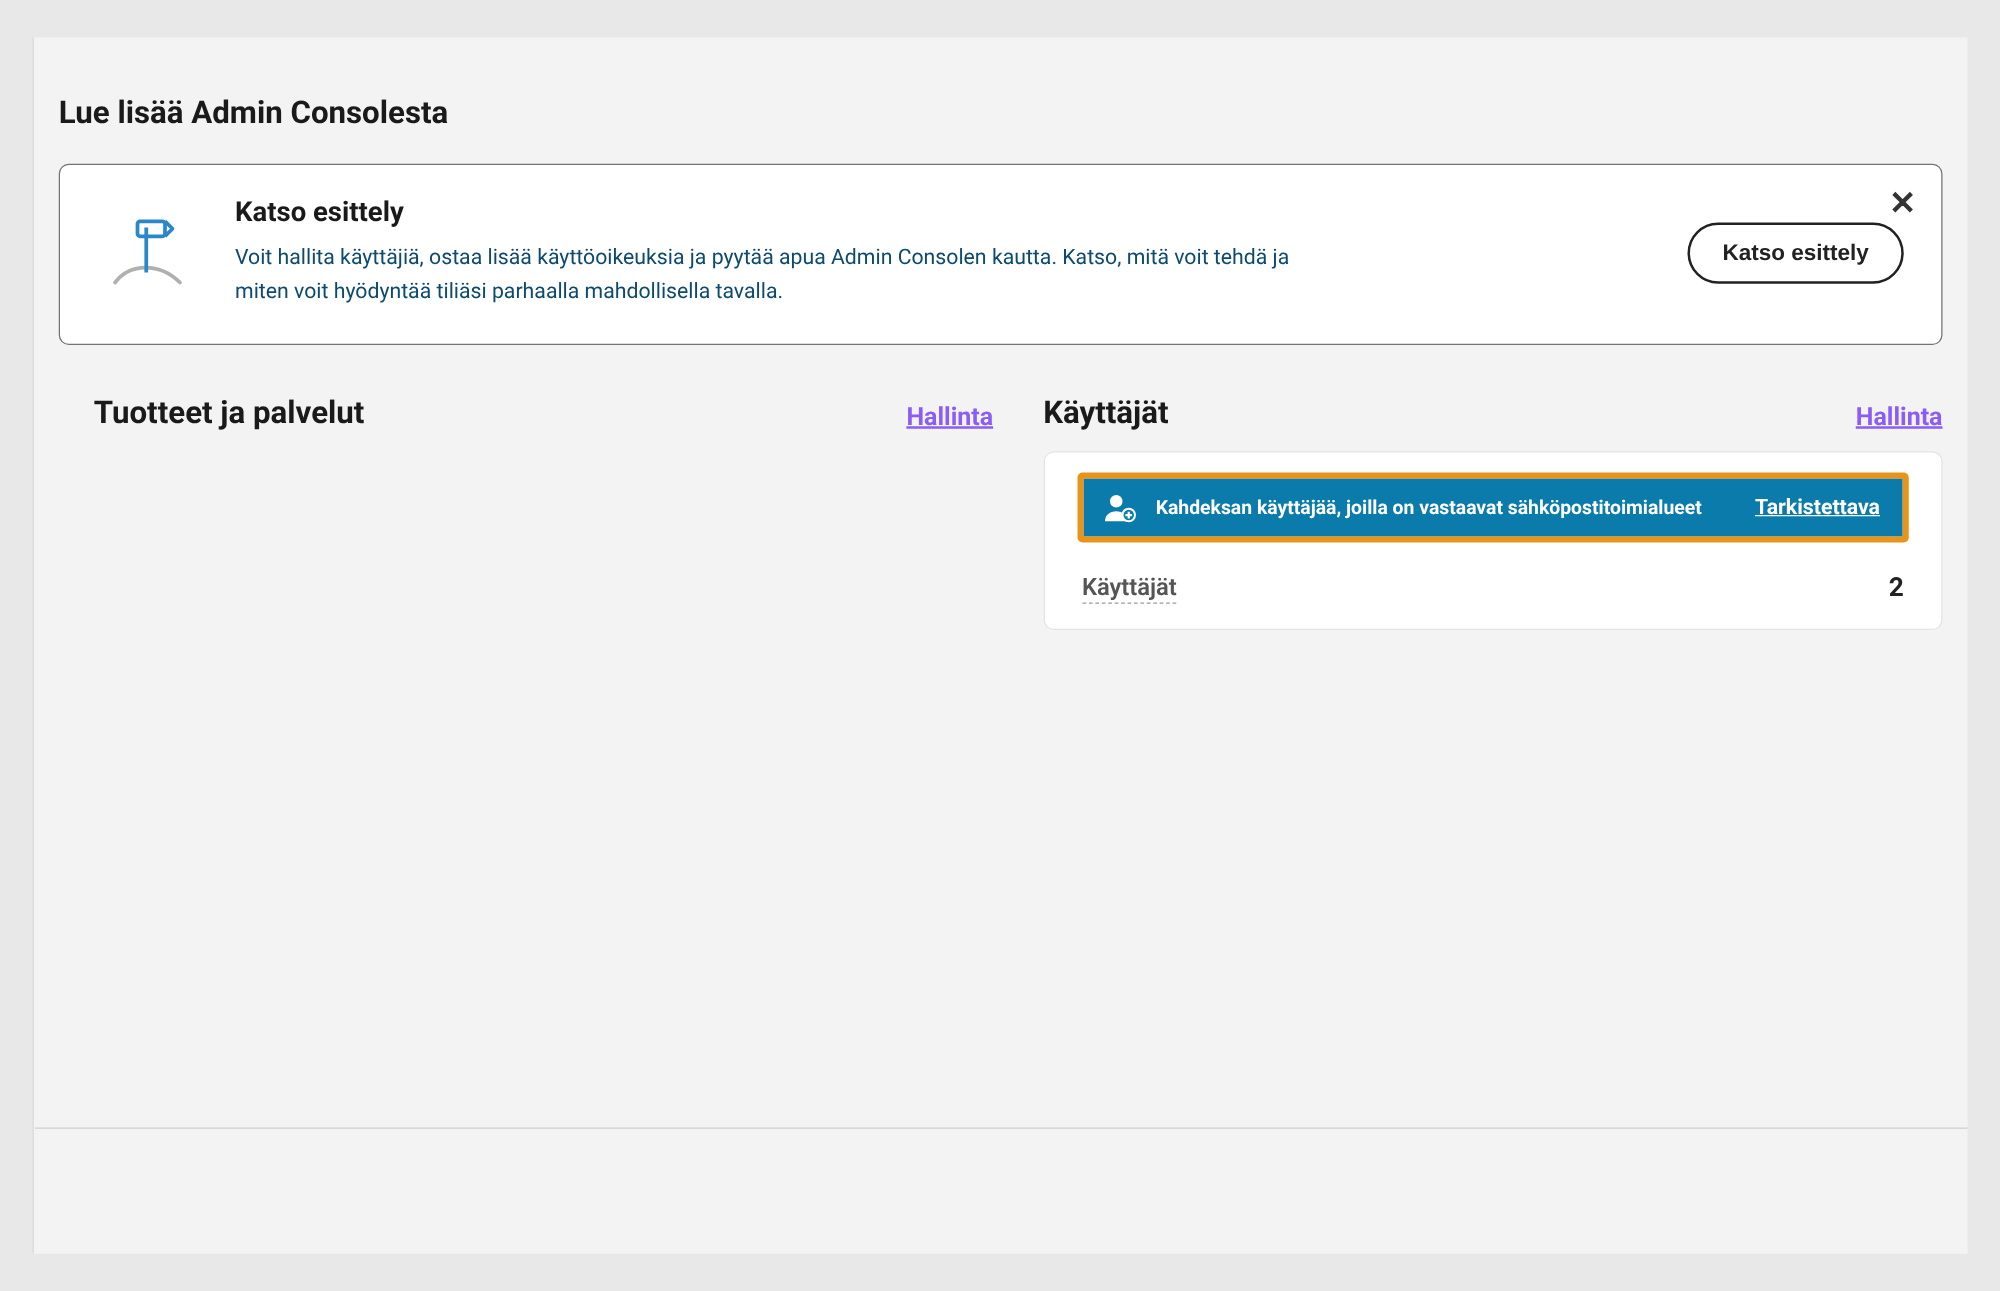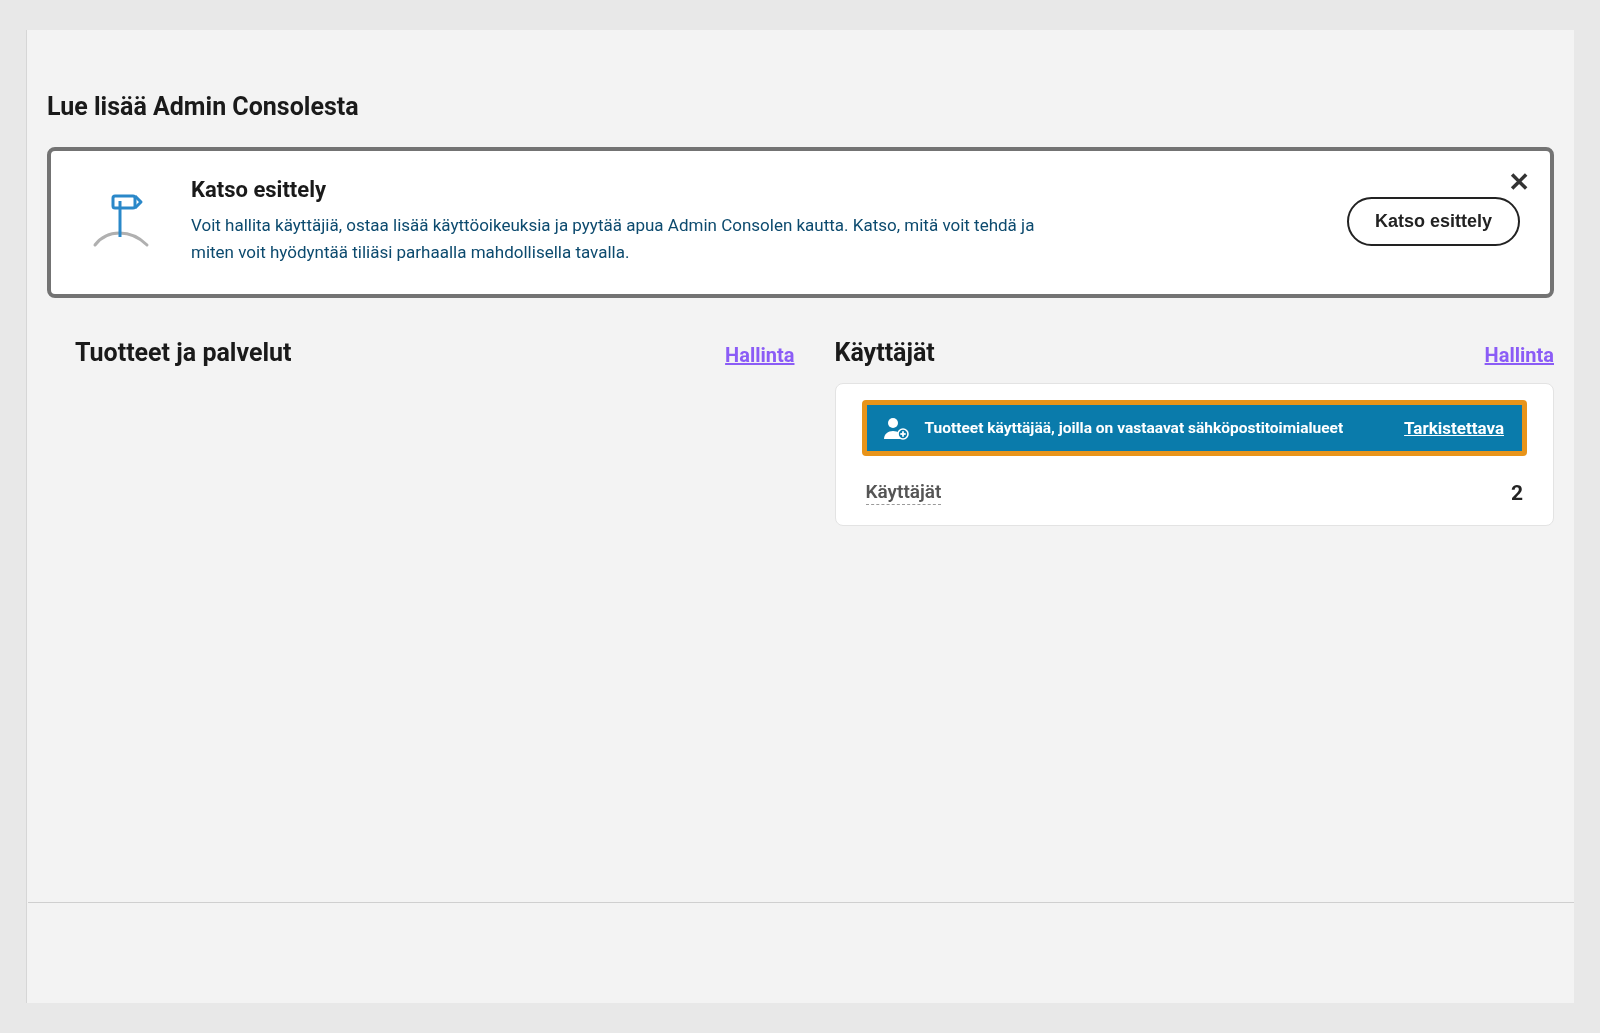--- a/index.html
+++ b/index.html
@@ -15,21 +15,21 @@
     width: 100%;
     height: 100%;
     border-left: 1px solid #d6d6d6;
     padding: 18px 20px 0 20px;
     position: relative;
   }
   .section-heading {
     font-size: 25px;
     font-weight: 700;
     color: #1a1a1a;
-    margin-top: 44px;
+    margin-top: 28px;
     margin-bottom: 26px;
   }
   .pager-dots {
     position: absolute;
     top: 146px;
     right: 24px;
     display: flex;
     gap: 14px;
     align-items: center;
   }
@@ -44,21 +44,21 @@
     content:"";
     position:absolute;
     left:-1px;
     top:20px;
     width:14px;
     height:4px;
     background:#2c2c2c;
   }
   .intro-card {
     background: #fff;
-    border: 4px solid #737373;
+    border: 1px solid #737373;
     border-radius: 8px;
     padding: 26px 30px 28px 30px;
     display: flex;
     align-items: center;
     gap: 30px;
     position: relative;
   }
   .intro-icon {
     width: 80px;
     flex: 0 0 80px;
@@ -279,21 +279,21 @@
           <div class="banner">
             <span class="banner-icon">
               <svg width="28" height="28" viewBox="0 0 28 28" fill="#fff">
                 <circle cx="11" cy="9" r="5"></circle>
                 <path d="M2 25c0-5 4-8 9-8s9 3 9 8H2z"></path>
                 <circle cx="21" cy="20" r="5" fill="#0a7bab" stroke="#fff" stroke-width="1.6"></circle>
                 <line x1="21" y1="17.3" x2="21" y2="22.7" stroke="#fff" stroke-width="1.8"></line>
                 <line x1="18.3" y1="20" x2="23.7" y2="20" stroke="#fff" stroke-width="1.8"></line>
               </svg>
             </span>
-            <div class="banner-text">Tuotteet käyttäjää, joilla on vastaavat sähköpostitoimialueet</div>
+            <div class="banner-text">Kahdeksan käyttäjää, joilla on vastaavat sähköpostitoimialueet</div>
             <a class="banner-link">Tarkistettava</a>
           </div>
         </div>
 
         <div class="user-row">
           <span class="label">Käyttäjät</span>
           <span class="val">2</span>
         </div>
       </div>
     </div>

